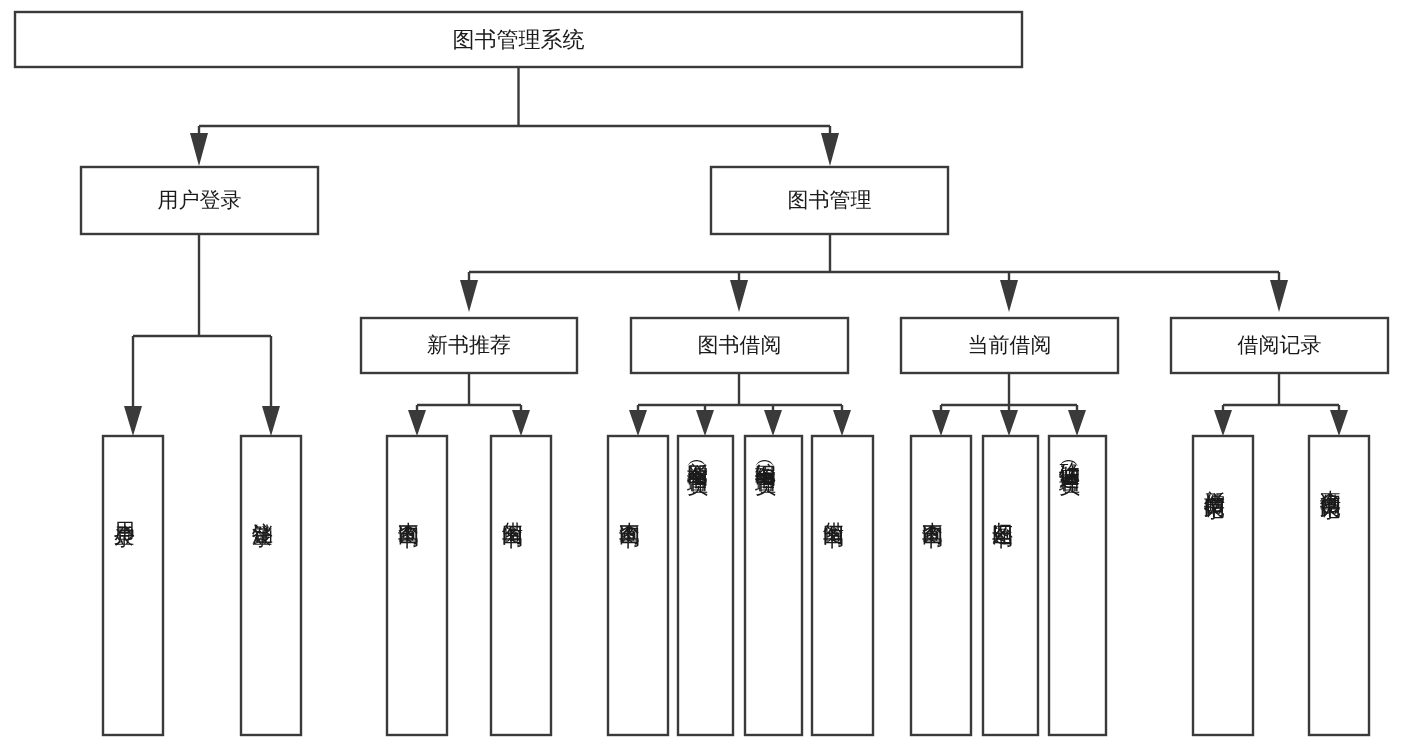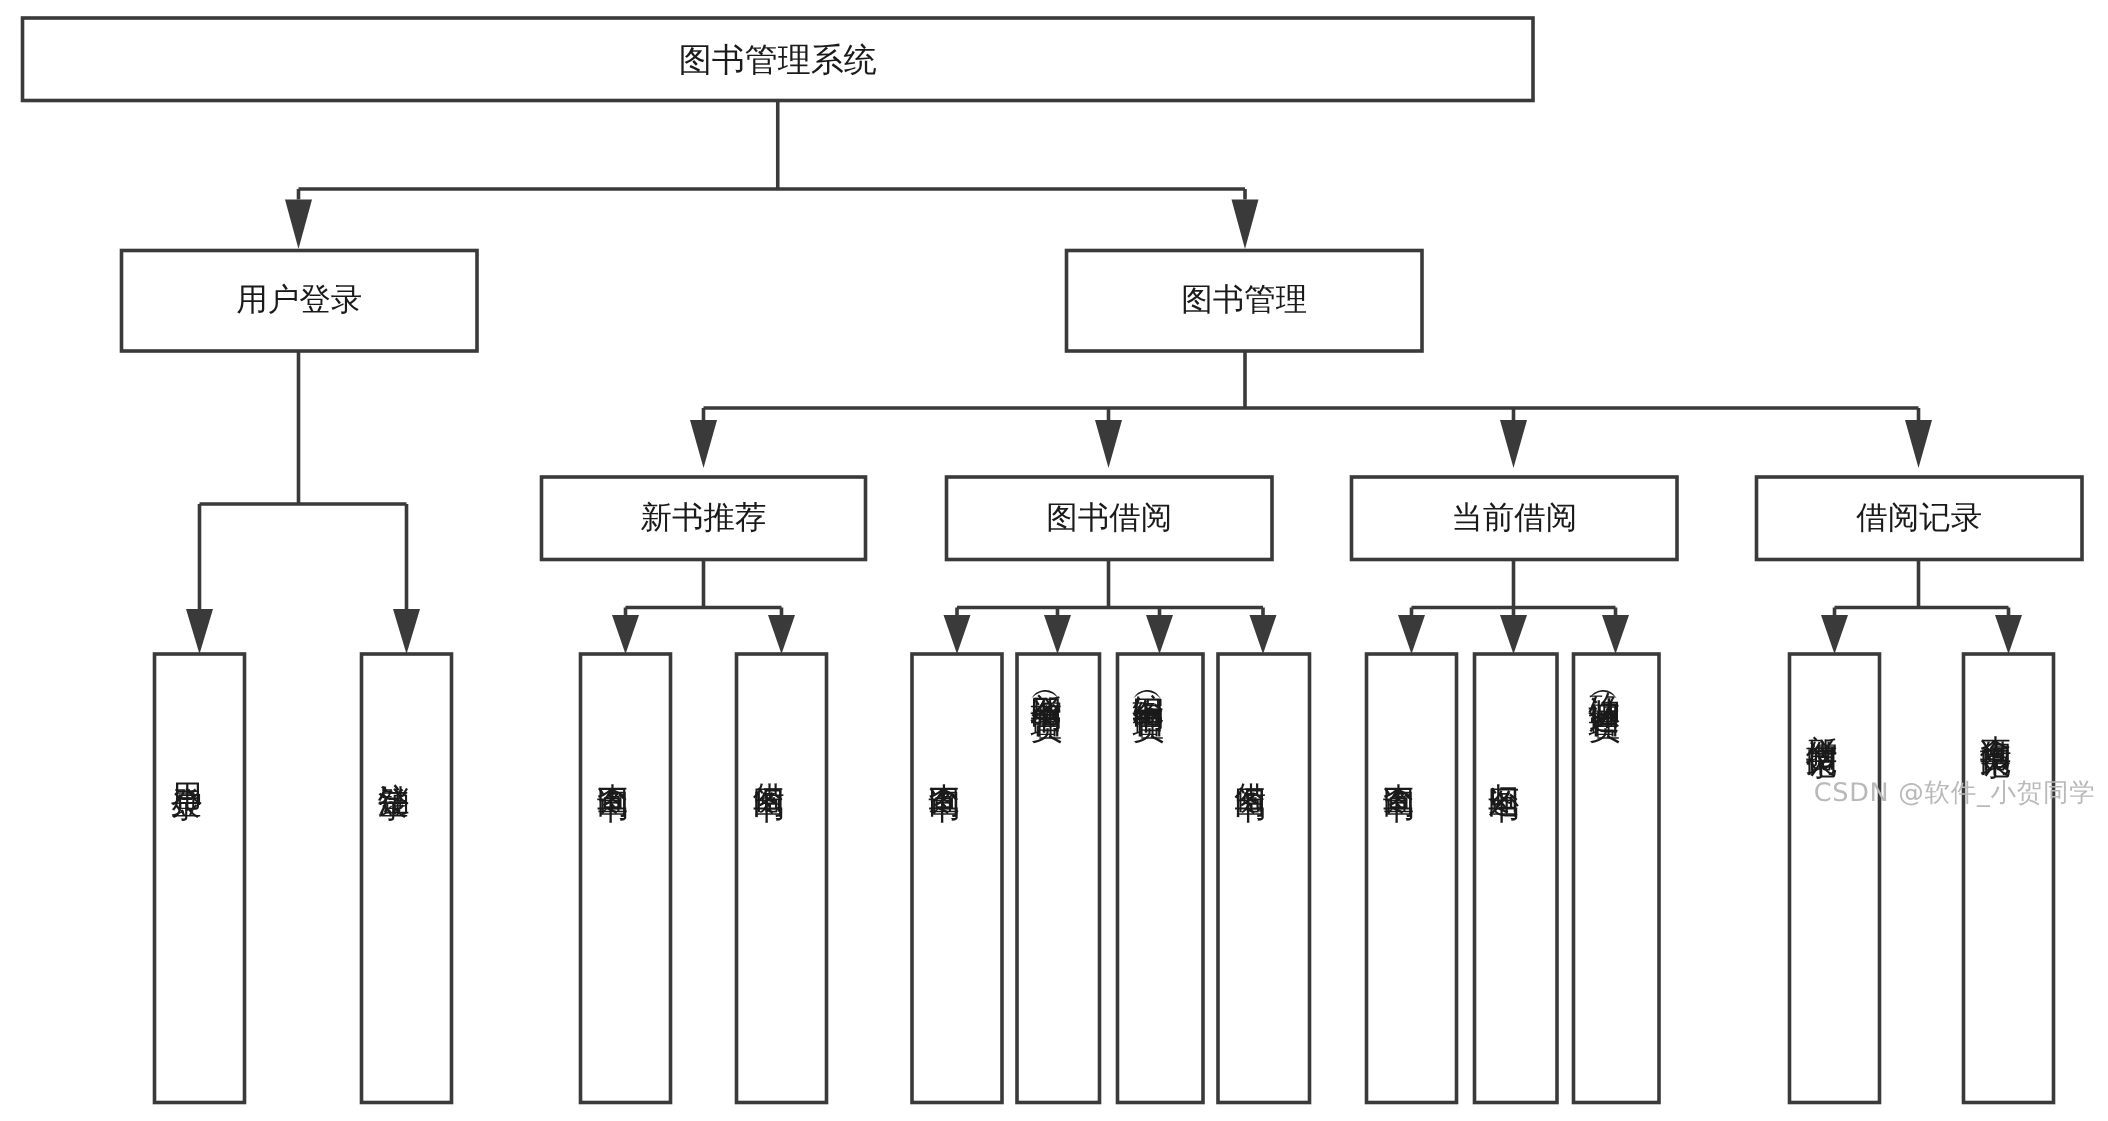--- a/index.html
+++ b/index.html
@@ -232,15 +232,14 @@
   <div class="leaf-label" style="left:753px; top:445px; height:290px;">编辑图书（管理员）</div>
   <div class="leaf-label" style="left:821px; top:505px; height:210px;">借阅图书</div>
 
   <div class="leaf-label" style="left:920px; top:505px; height:210px;">查询图书</div>
   <div class="leaf-label" style="left:990px; top:505px; height:210px;">归还图书</div>
   <div class="leaf-label" style="left:1057px; top:445px; height:290px;">确认归还（管理员）</div>
 
   <div class="leaf-label" style="left:1202px; top:473px; height:250px;">新增借阅记录</div>
   <div class="leaf-label" style="left:1318px; top:473px; height:250px;">查询借阅记录</div>
 
-  <div class="watermark">CSDN @软件_小贺同学</div>
 
 </div>
 
 </body></html>

